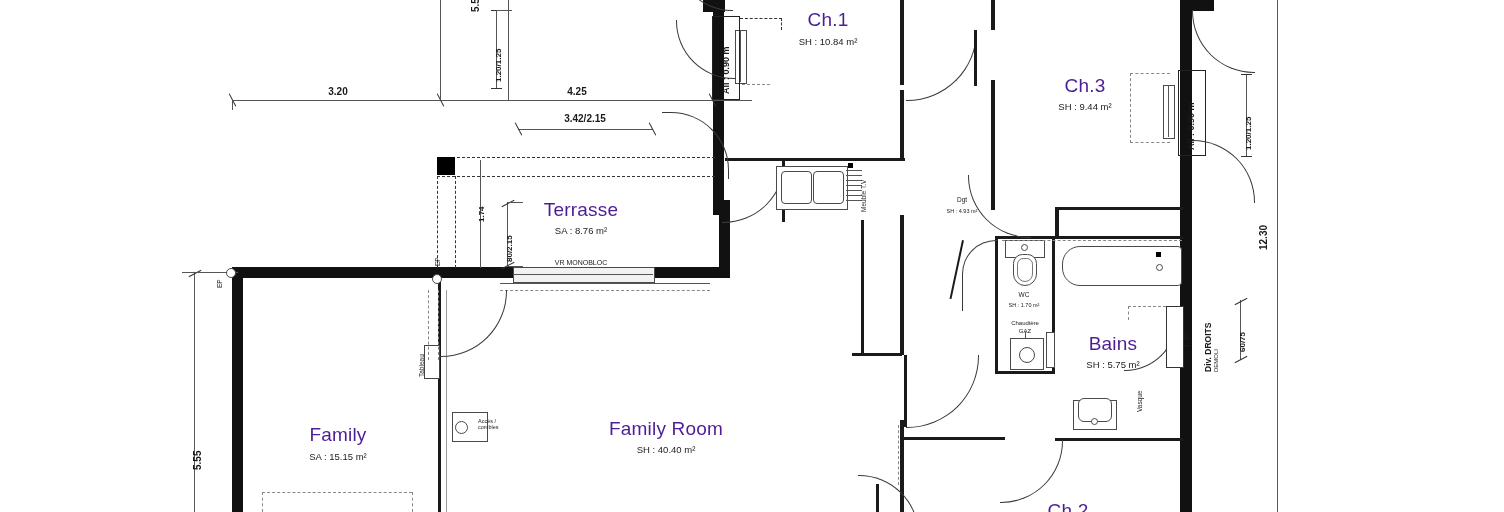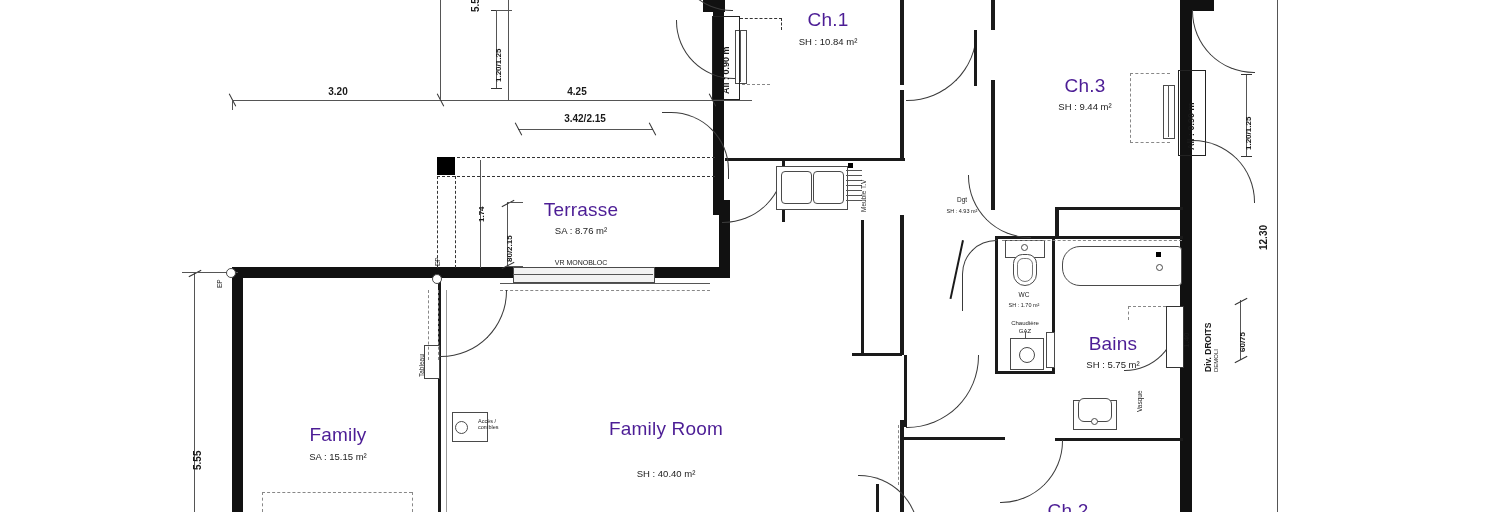--- a/index.html
+++ b/index.html
@@ -245,21 +245,21 @@
   <div class="rname ctr" style="left:1068px;top:500px;">Ch.2</div>
 
   <div class="rname ctr" style="left:581px;top:199px;">Terrasse</div>
   <div class="rarea ctr" style="left:581px;top:225px;">SA : 8.76 m²</div>
   <div class="tiny2 ctr" style="left:581px;top:259px;font-size:7px;">VR MONOBLOC</div>
 
   <div class="rname ctr" style="left:338px;top:424px;">Family</div>
   <div class="rarea ctr" style="left:338px;top:451px;">SA : 15.15 m²</div>
 
   <div class="rname ctr" style="left:666px;top:418px;">Family Room</div>
-  <div class="rarea ctr" style="left:666px;top:468px;">SH : 40.40 m²</div>
+  <div class="rarea ctr" style="left:666px;top:444px;">SH : 40.40 m²</div>
 
   <div class="rname ctr" style="left:1113px;top:333px;">Bains</div>
   <div class="rarea ctr" style="left:1113px;top:359px;">SH : 5.75 m²</div>
 
   <div class="tiny ctr" style="left:1024px;top:291px;">WC</div>
   <div class="tiny2 ctr" style="left:1024px;top:302px;">SH : 1.70 m²</div>
 
   <div class="tiny ctr" style="left:962px;top:196px;">Dgt</div>
   <div class="tiny2 ctr" style="left:962px;top:208px;">SH : 4.93 m²</div>
 

